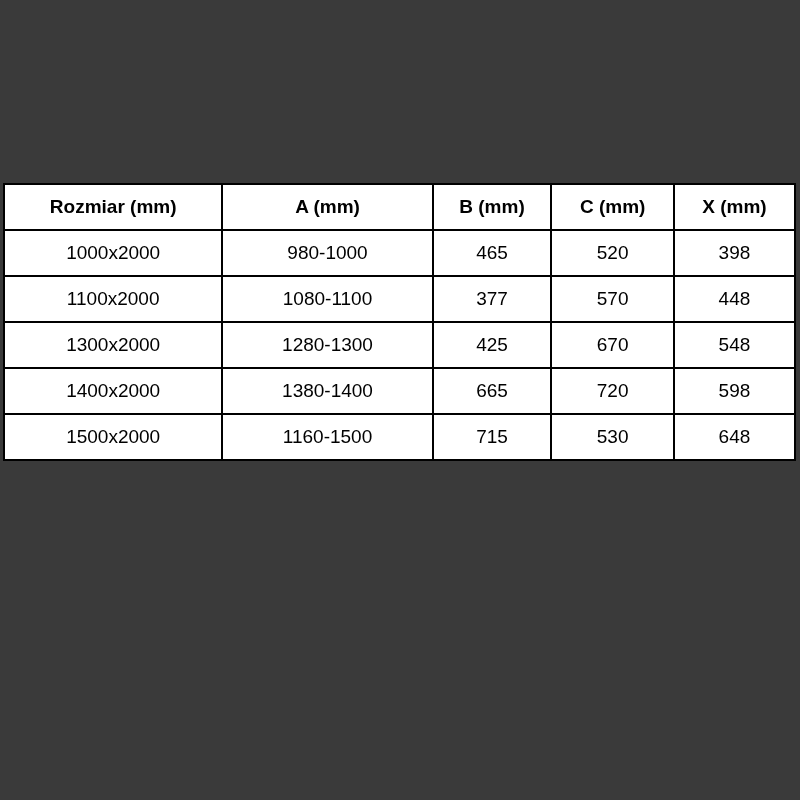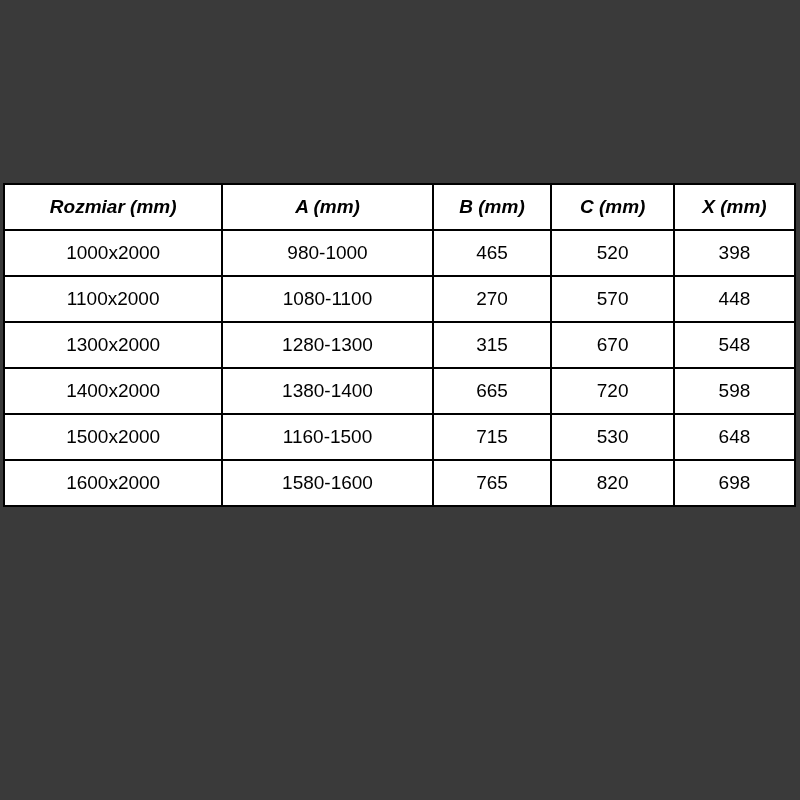--- a/index.html
+++ b/index.html
@@ -31,21 +31,20 @@
     border: 2px solid #000000;
     height: 44px;
     text-align: center;
     vertical-align: middle;
     color: #000000;
     font-size: 19px;
     padding: 0;
   }
   table.size-table th {
     font-weight: bold;
-    font-style: italic;
   }
   col.c-rozmiar { width: 27.6%; }
   col.c-a       { width: 26.6%; }
   col.c-b       { width: 15.0%; }
   col.c-c       { width: 15.5%; }
   col.c-x       { width: 15.3%; }
 </style>
 </head>
 <body>
 
@@ -71,47 +70,40 @@
         <tr>
           <td>1000x2000</td>
           <td>980-1000</td>
           <td>465</td>
           <td>520</td>
           <td>398</td>
         </tr>
         <tr>
           <td>1100x2000</td>
           <td>1080-1100</td>
-          <td>270</td>
+          <td>377</td>
           <td>570</td>
           <td>448</td>
         </tr>
         <tr>
           <td>1300x2000</td>
           <td>1280-1300</td>
-          <td>315</td>
+          <td>425</td>
           <td>670</td>
           <td>548</td>
         </tr>
         <tr>
           <td>1400x2000</td>
           <td>1380-1400</td>
           <td>665</td>
           <td>720</td>
           <td>598</td>
         </tr>
         <tr>
           <td>1500x2000</td>
           <td>1160-1500</td>
           <td>715</td>
           <td>530</td>
           <td>648</td>
         </tr>
-        <tr>
-          <td>1600x2000</td>
-          <td>1580-1600</td>
-          <td>765</td>
-          <td>820</td>
-          <td>698</td>
-        </tr>
       </tbody>
   </table>
 </div>
 
 </body></html>

